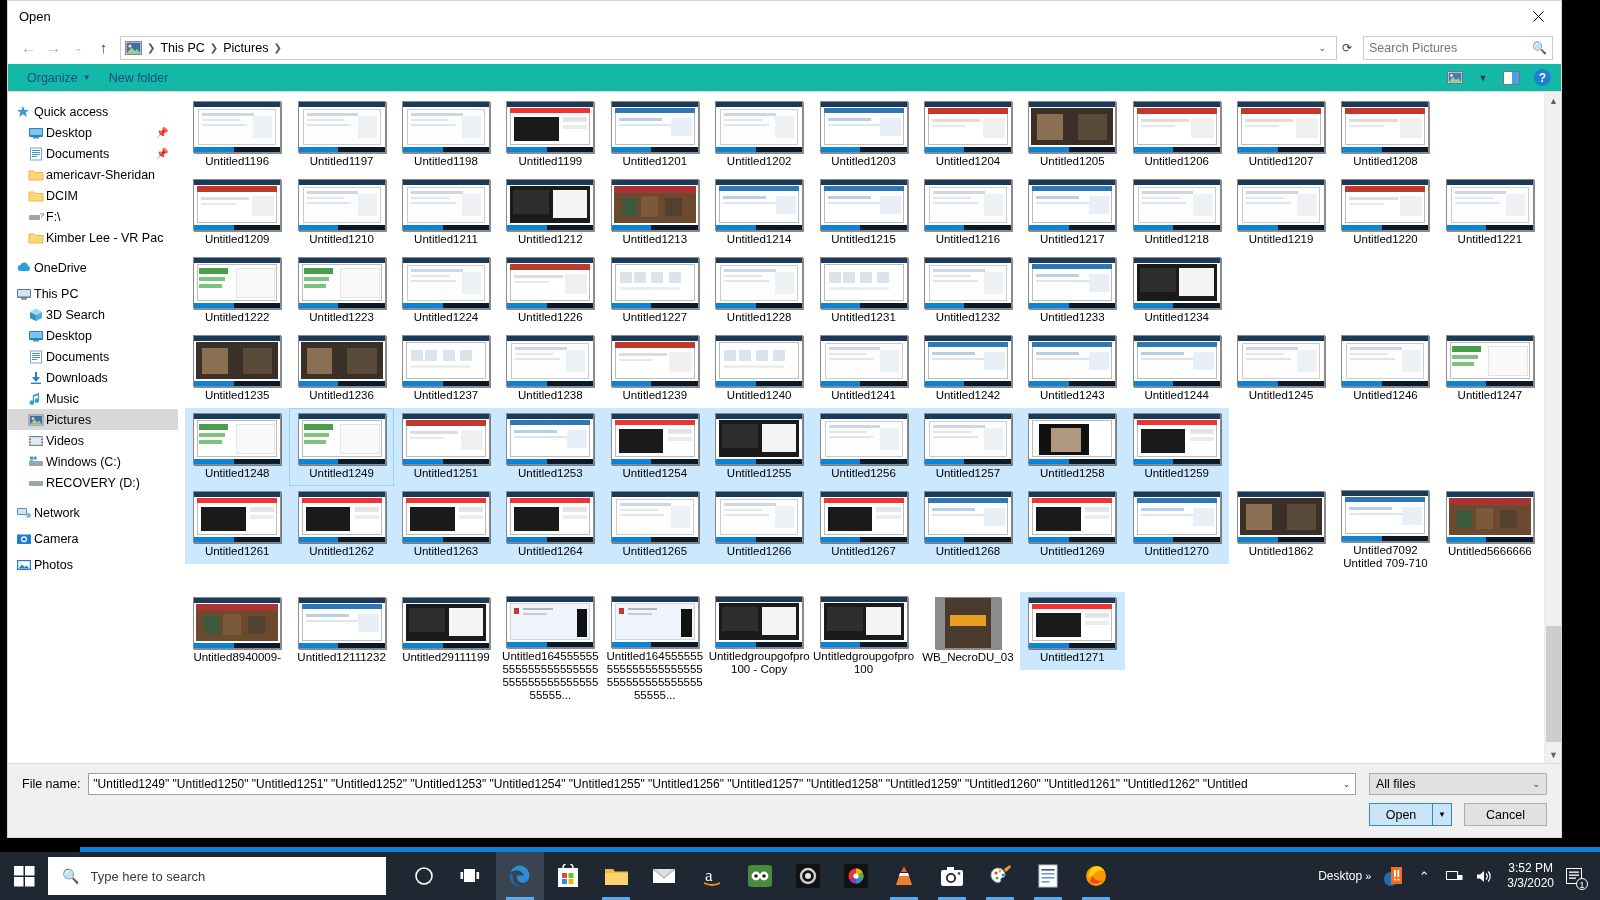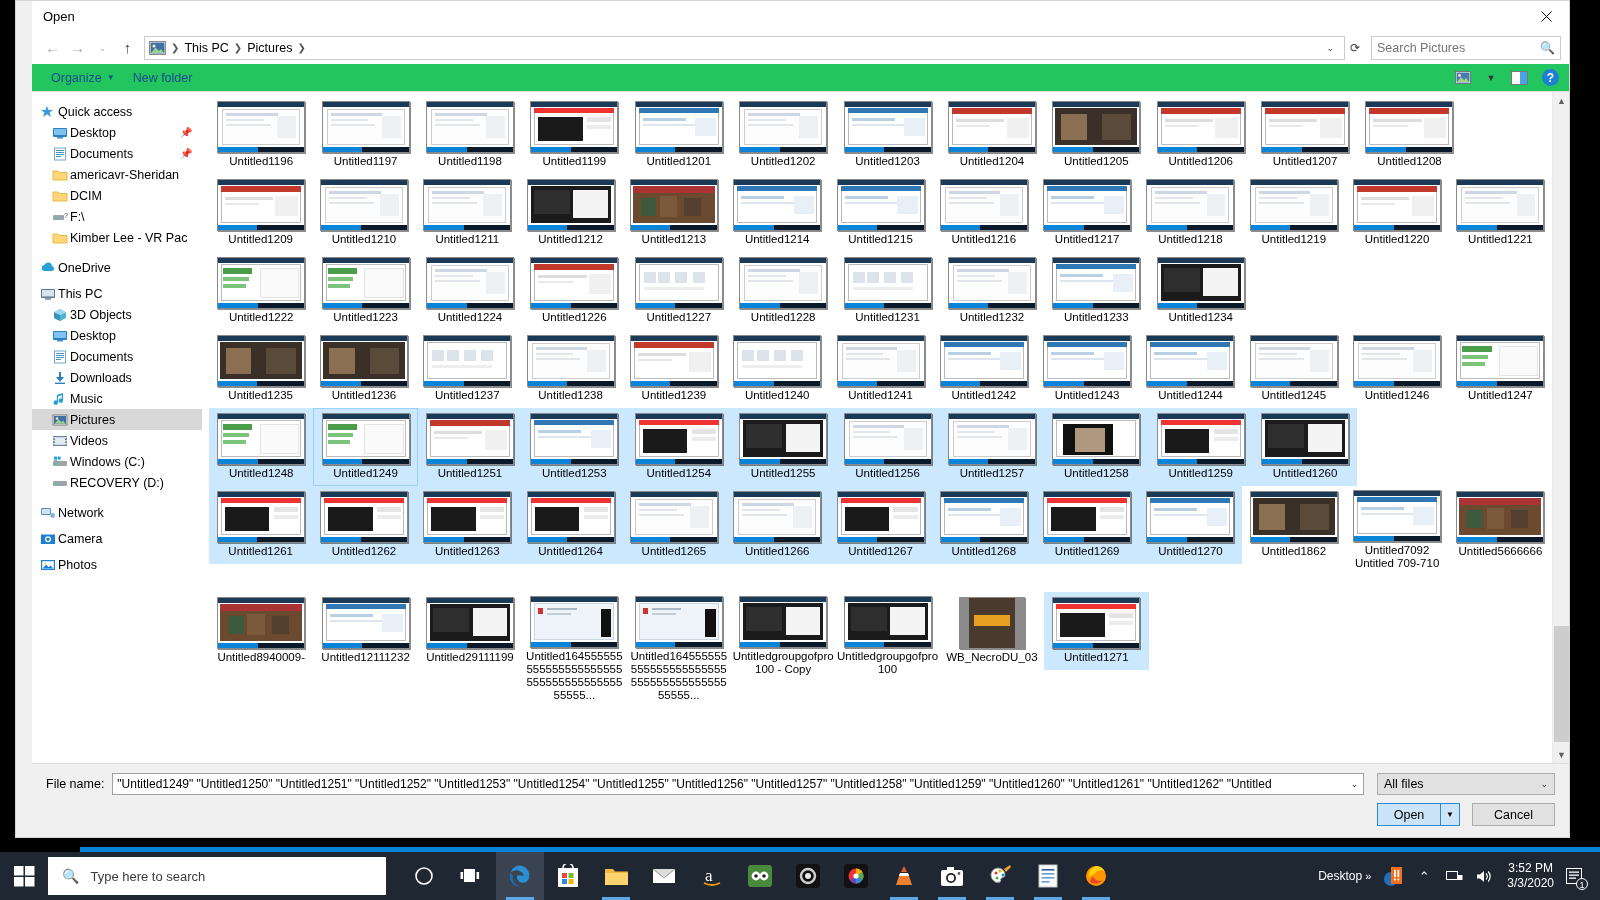--- a/index.html
+++ b/index.html
@@ -5,23 +5,23 @@
   * { box-sizing: border-box; margin: 0; padding: 0; }
   html, body {
     width: 1600px; height: 900px; overflow: hidden;
     font-family: "Liberation Sans", sans-serif;
     background: #000;
   }
   #root { position: relative; width: 1600px; height: 900px; background:#000; }
 
   
   .dialog {
-    position: absolute; left: 15px; top: 0; width: 1555px; height: 838px;
+    position: absolute; left: 7px; top: 0; width: 1555px; height: 838px;
     background: #f0f0f0; border: 1px solid #d5d5d5;
-    display: flex; flex-direction: column; padding-left: 16px;
+    display: flex; flex-direction: column;
   }
   .titlebar {
     height: 30px; background:#ffffff; display:flex; align-items:center;
     padding-left: 11px; flex: 0 0 30px;
   }
   .titlebar .title { font-size: 13px; color:#000; }
   .titlebar .closebtn {
     margin-left:auto; width:46px; height:30px; display:flex;
     align-items:center; justify-content:center; font-size:16px; color:#000;
   }
@@ -54,21 +54,21 @@
     display:flex; align-items:center; margin-left:6px; padding: 0 5px; flex:0 0 190px;
   }
   .searchbox input {
     border:0; outline:0; font-size:12.5px; color:#6d6d6d; flex:1; width:100%;
     font-family:"Liberation Sans", sans-serif; background:transparent;
   }
   .search-ico { color:#333; font-size:12px; margin-left:2px; }
 
   
   .cmdbar {
-    height:28px; background:#22c55e; display:flex; align-items:center;
+    height:28px; background:#14b8a6; display:flex; align-items:center;
     padding: 0 10px; flex: 0 0 28px; border-bottom:1px solid #dcdcdc;
   }
   .cmditem { font-size:12.5px; color:#1a4b8c; padding: 0 9px; height:22px;
              display:flex; align-items:center; gap:5px; }
   .cmditem .caret { font-size:8px; color:#1a4b8c; }
   .cmdright { margin-left:auto; display:flex; align-items:center; gap:2px; }
   .viewbtn { width:26px; height:22px; display:flex; align-items:center; justify-content:center; }
   .help-ico {
     width:17px;height:17px;border-radius:50%;background:#1f7fd0;color:#fff;
     font-size:12px;font-weight:bold;display:flex;align-items:center;justify-content:center;
@@ -358,21 +358,21 @@
             <span>This PC</span>
           </div>
           <div class="navrow l1">
             <span class="ico">
               <svg width="16" height="14" viewBox="0 0 16 14">
                 <path d="M8 1 L14 4.2 V10 L8 13 L2 10 V4.2 Z" fill="#4fb3d9"></path>
                 <path d="M8 1 L14 4.2 L8 7.3 L2 4.2 Z" fill="#9ddcf0"></path>
                 <path d="M8 7.3 V13 L2 10 V4.2 Z" fill="#3a93b8"></path>
               </svg>
             </span>
-            <span>3D Objects</span>
+            <span>3D Search</span>
           </div>
           <div class="navrow l1">
             <span class="ico">
               <svg width="16" height="14" viewBox="0 0 16 14">
                 <rect x="1" y="2" width="14" height="9" rx="1" fill="#2b7fc4"></rect>
                 <rect x="2" y="3" width="12" height="6" fill="#7fc3ef"></rect>
                 <rect x="5" y="11.2" width="6" height="1.3" fill="#2b7fc4"></rect>
               </svg>
             </span>
             <span>Desktop</span>
@@ -1352,33 +1352,20 @@
                     <div class="tbar"></div>
                     <div class="taskblue" style="width:46%"></div>
                     <div class="pane" style="left:3px;top:6px;right:3px;bottom:7px;background:#fff;border:1px solid #bbb"></div>
                     <div class="pane" style="left:3px;top:6px;right:3px;height:5px;background:#e33"></div>
                     <div class="dark" style="left:7px;top:15px;width:52%;height:24px;background:#1a1a1a"></div>
                     <div class="pane" style="right:6px;top:15px;width:28%;height:5px;background:#e4e4e4"></div>
                     <div class="pane" style="right:6px;top:23px;width:28%;height:4px;background:#ececec"></div>
                   </div>
                 </div>
                 <div class="caption nowrap">Untitled1259</div>
-              </div>
-              <div class="cell sel">
-                <div class="thumbwrap">
-                  <div class="thumb">
-                    <div class="tb"></div>
-                    <div class="tbar"></div>
-                    <div class="taskblue" style="width:46%"></div>
-                    <div class="dark" style="left:3px;top:6px;right:3px;bottom:7px;background:#1b1b1b"></div>
-                    <div class="pane" style="left:6px;top:10px;width:42%;height:24px;background:#2e2e2e"></div>
-                    <div class="pane" style="right:6px;top:10px;width:40%;height:28px;background:#f4f4f4"></div>
-                  </div>
-                </div>
-                <div class="caption nowrap">Untitled1260</div>
               </div>
             </div>
             <div class="frow">
               <div class="cell sel">
                 <div class="thumbwrap">
                   <div class="thumb">
                     <div class="tb"></div>
                     <div class="tbar"></div>
                     <div class="taskblue" style="width:46%"></div>
                     <div class="pane" style="left:3px;top:6px;right:3px;bottom:7px;background:#fff;border:1px solid #bbb"></div>

